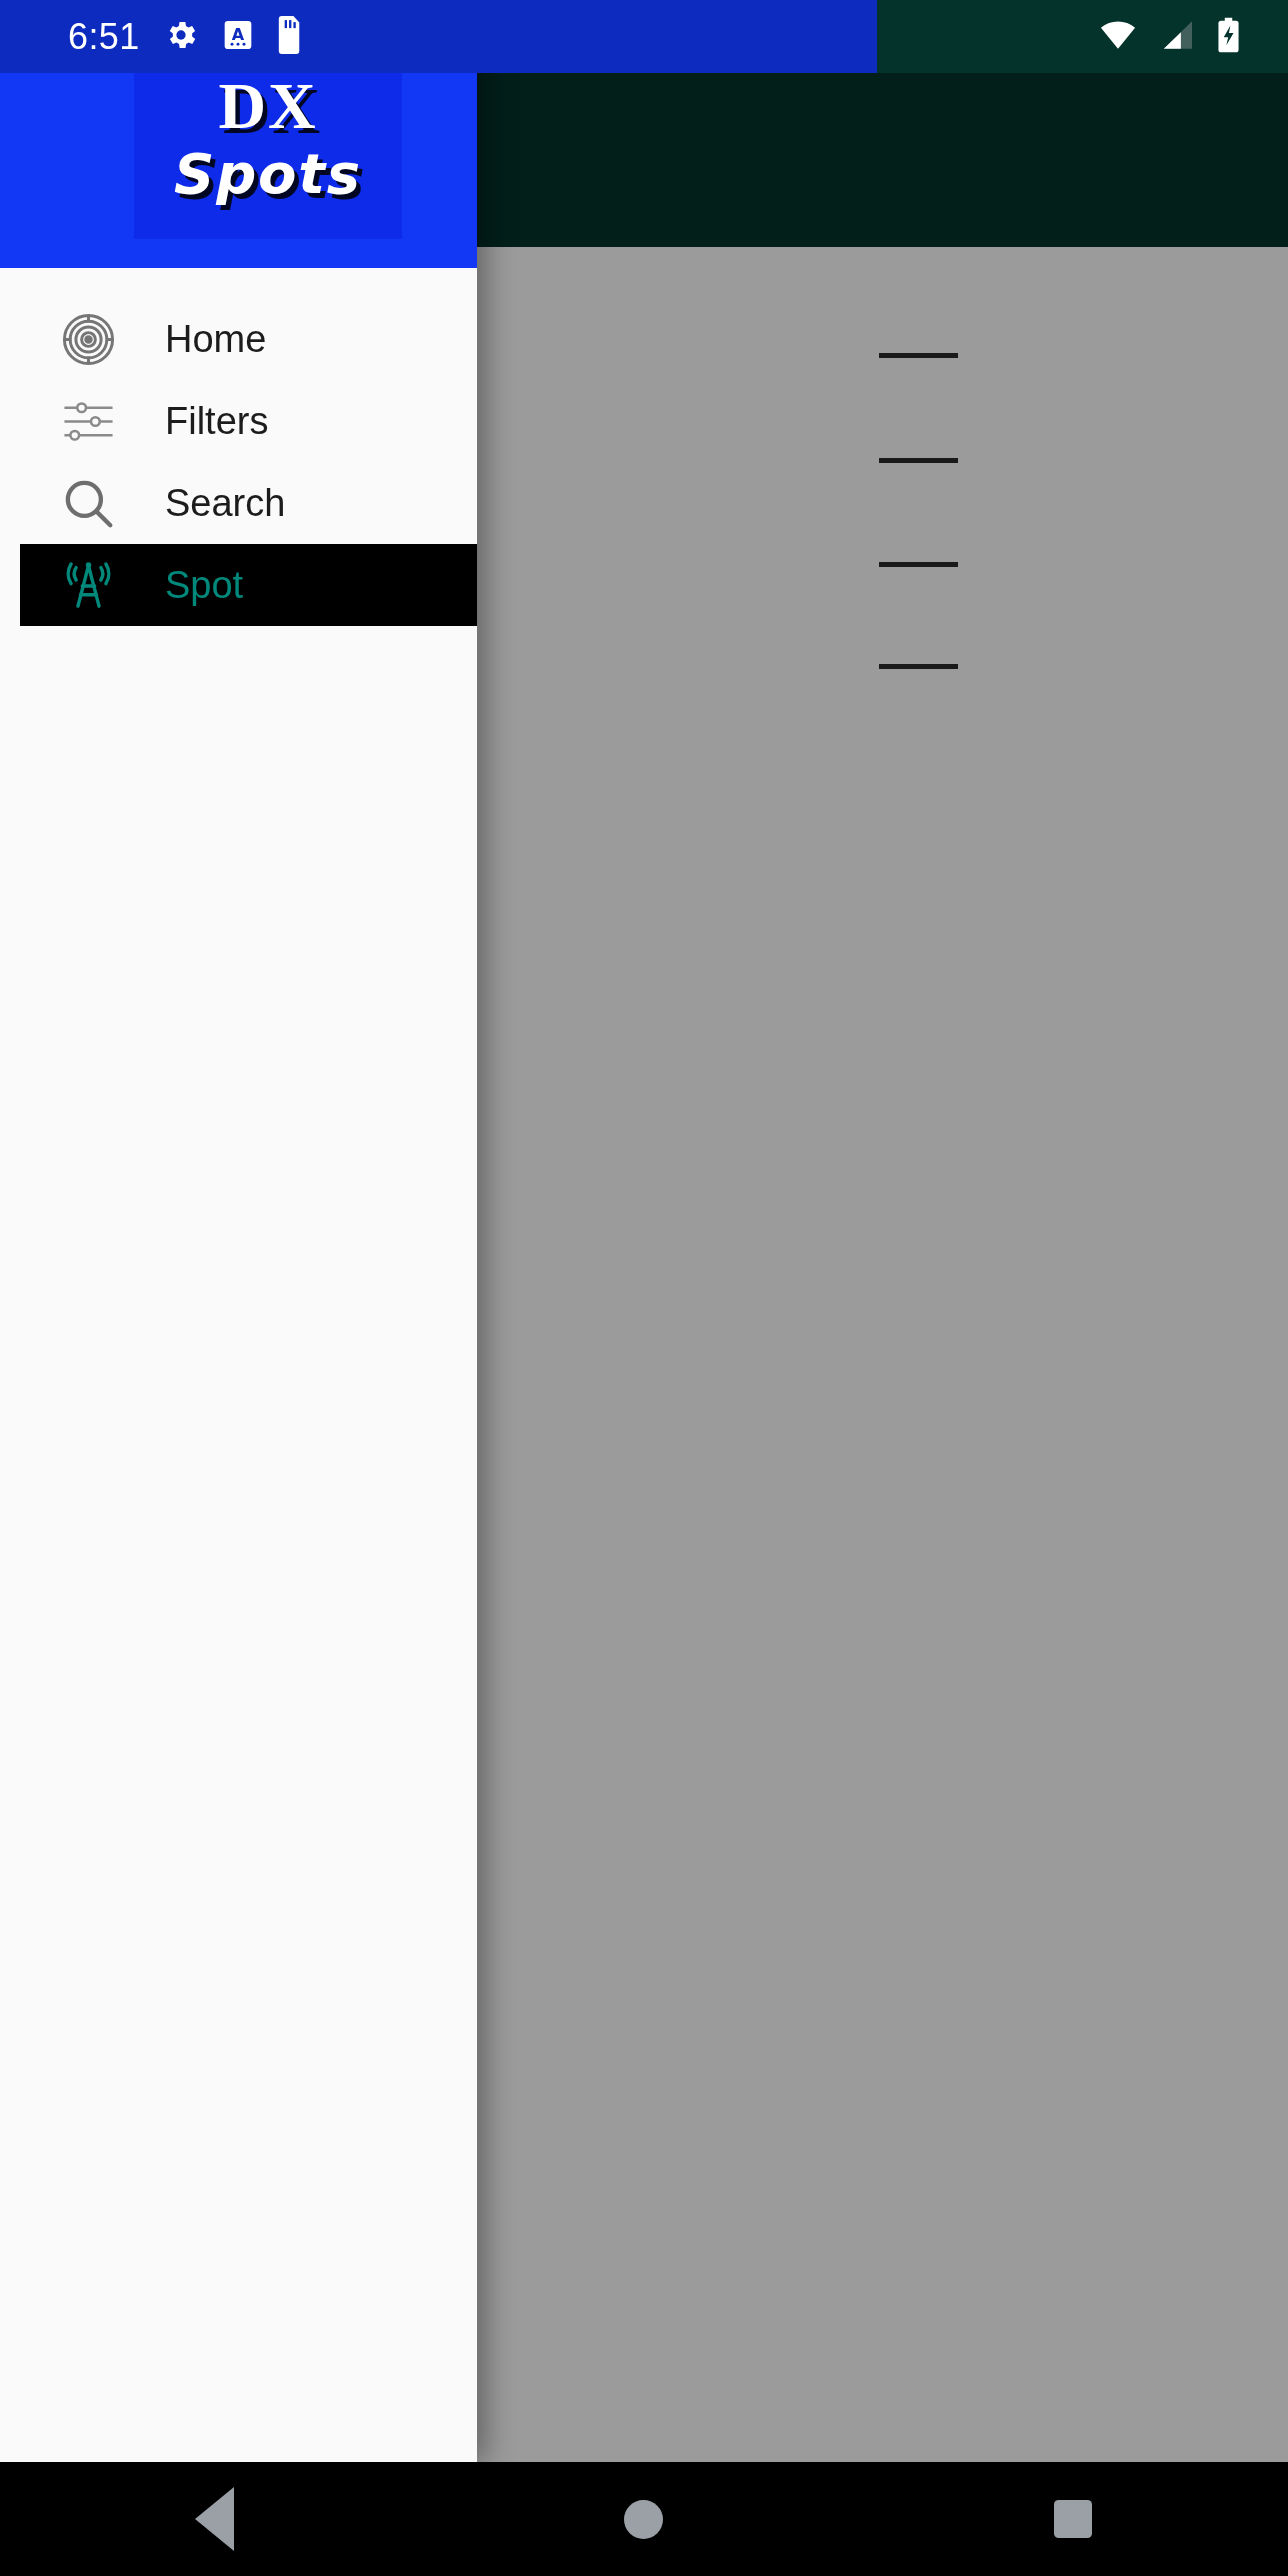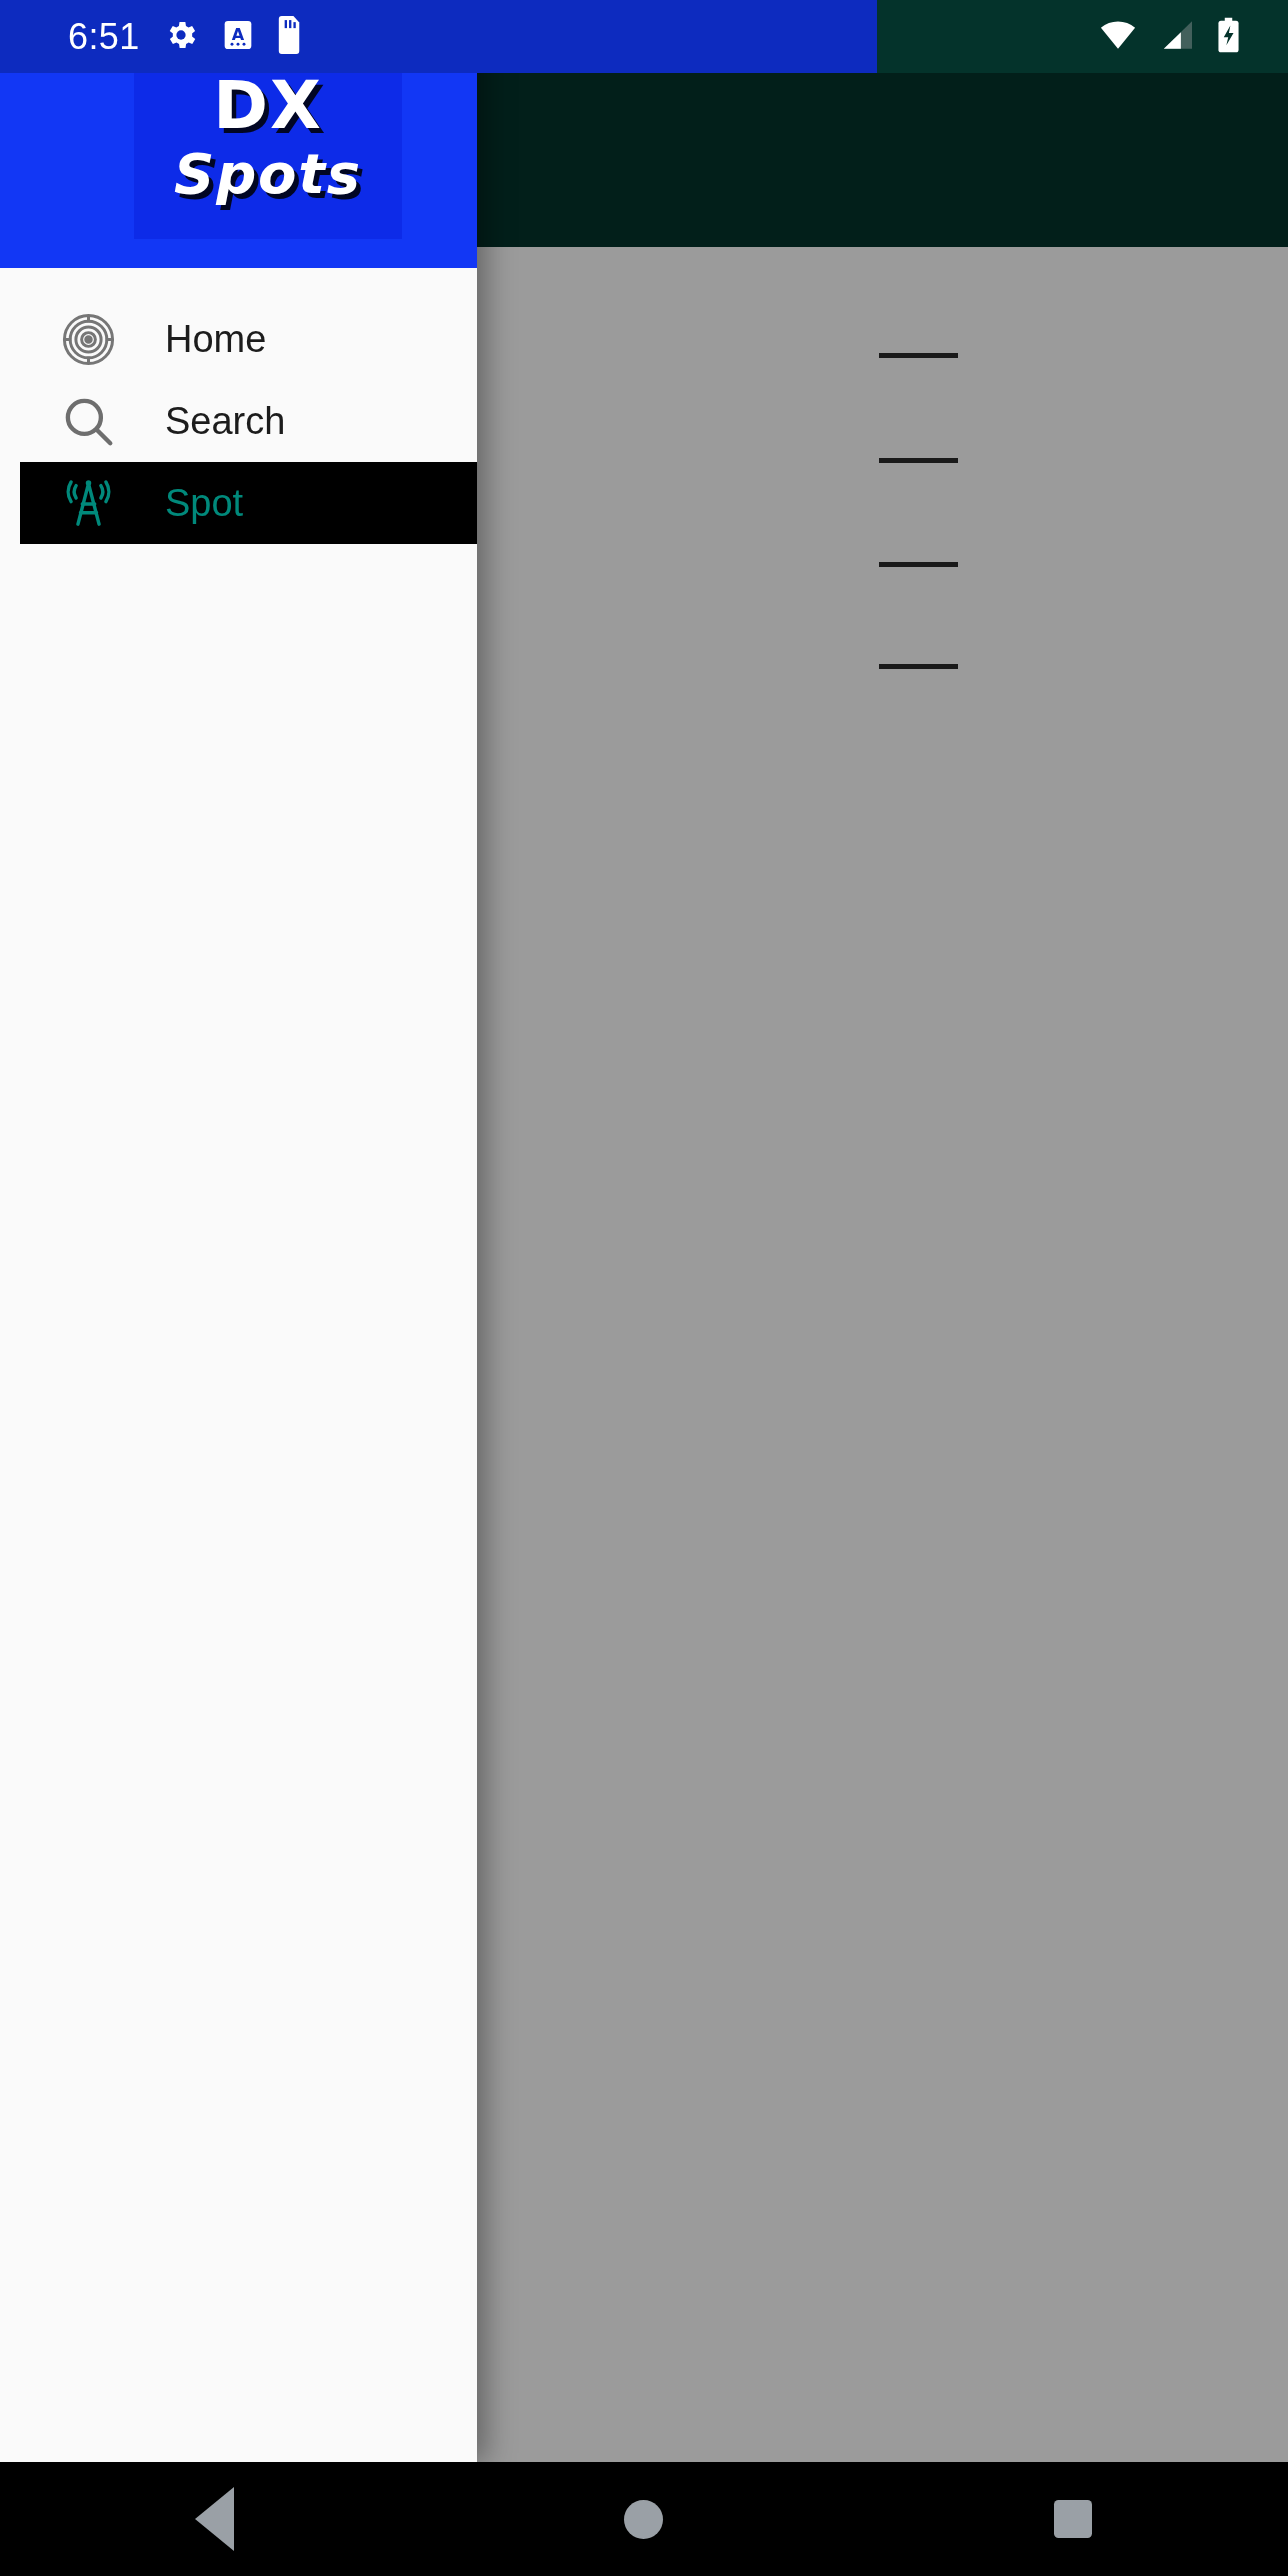--- a/index.html
+++ b/index.html
@@ -64,21 +64,21 @@
     display:flex; flex-direction:column; align-items:center; justify-content:center;
   }
   .logo-dx, .logo-spots {
     color:#ffffff;
     font-family:"DejaVu Sans", sans-serif;
     font-weight:bold;
     letter-spacing:1.8px;
     text-shadow:4.5px 5.4px 0px rgba(0,0,0,0.85);
     line-height:0.95;
   }
-  .logo-dx { font-size:66px; }
+  .logo-dx { font-size:66px;font-family:Liberation Serif, serif; }
   .logo-spots { font-size:56px; margin-top:10px; font-style:italic;text-align:center; }
 
   .nav-list { padding-top:30px; }
   .nav-item {
     position:relative; display:flex; align-items:center;
     height:82px; padding-left:25px; cursor:pointer;margin-left:20px;
   }
   .nav-item.selected { background:#000000; }
   .nav-icon {
     width:86px; min-width:86px; height:82px;
@@ -140,20 +140,33 @@
               <circle cx="12" cy="12" r="8"></circle>
             <circle cx="12" cy="12" r="5.5"></circle>
               <circle cx="12" cy="12" r="3"></circle>
             <circle cx="12" cy="12" r="1.2" fill="#767676"></circle>
             <path d="M12 1.5v3M12 19.5v3M1.5 12h3M19.5 12h3"></path>
           </svg>
         </span>
         <span class="nav-label">Home</span>
       </div>
 
+      <div class="nav-item">
+        <span class="nav-icon">
+          <svg width="55" height="55" viewBox="0 0 24 24" fill="none" stroke="#8a8a8a" stroke-width="1.1">
+            <line x1="1.5" y1="6" x2="22.5" y2="6"></line>
+            <line x1="1.5" y1="12" x2="22.5" y2="12"></line>
+            <line x1="1.5" y1="18" x2="22.5" y2="18"></line>
+            <circle cx="9" cy="6" r="1.9" fill="#FAFAFA"></circle>
+            <circle cx="15" cy="12" r="1.9" fill="#FAFAFA"></circle>
+            <circle cx="6" cy="18" r="1.9" fill="#FAFAFA"></circle>
+          </svg>
+        </span>
+        <span class="nav-label">Filters</span>
+      </div>
 
       <div class="nav-item">
         <span class="nav-icon">
           <svg width="55" height="55" viewBox="0 0 24 24" fill="none" stroke="#6e6e6e" stroke-width="1.9" stroke-linecap="round">
             <circle cx="10.2" cy="10.2" r="7.2"></circle>
             <line x1="15.6" y1="15.6" x2="21.5" y2="21.5"></line>
           </svg>
         </span>
         <span class="nav-label">Search</span>
       </div>

